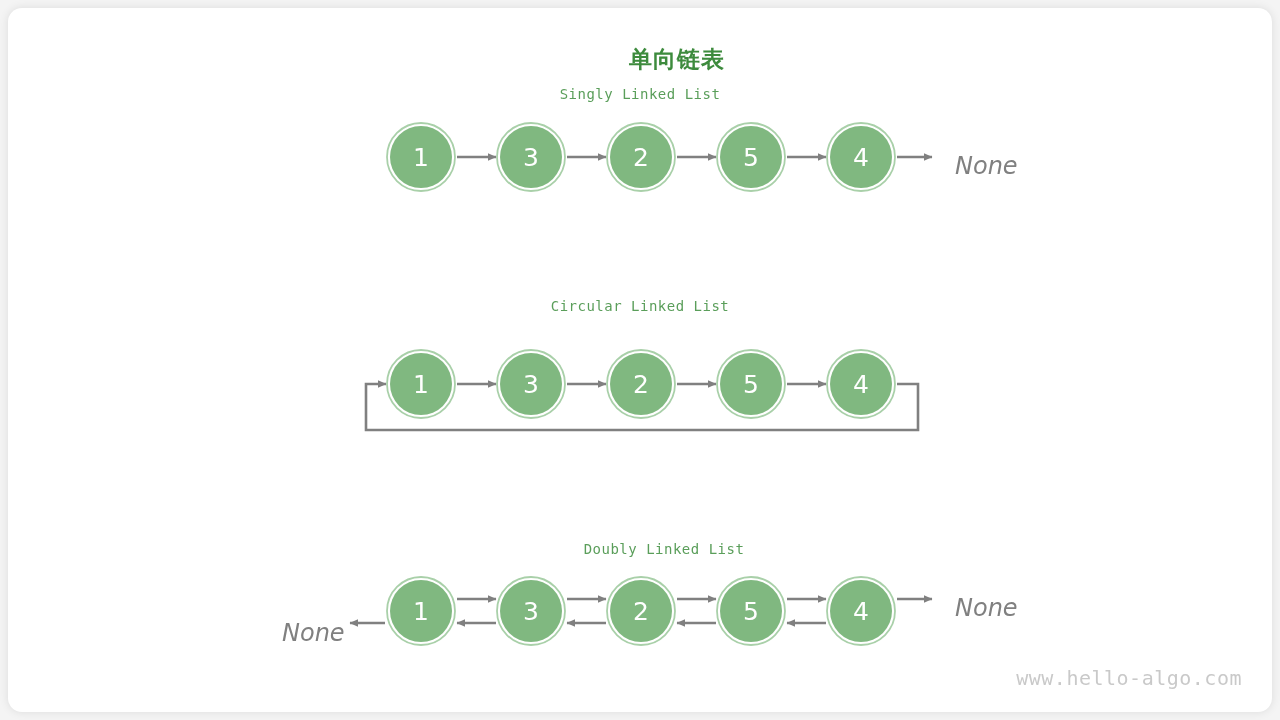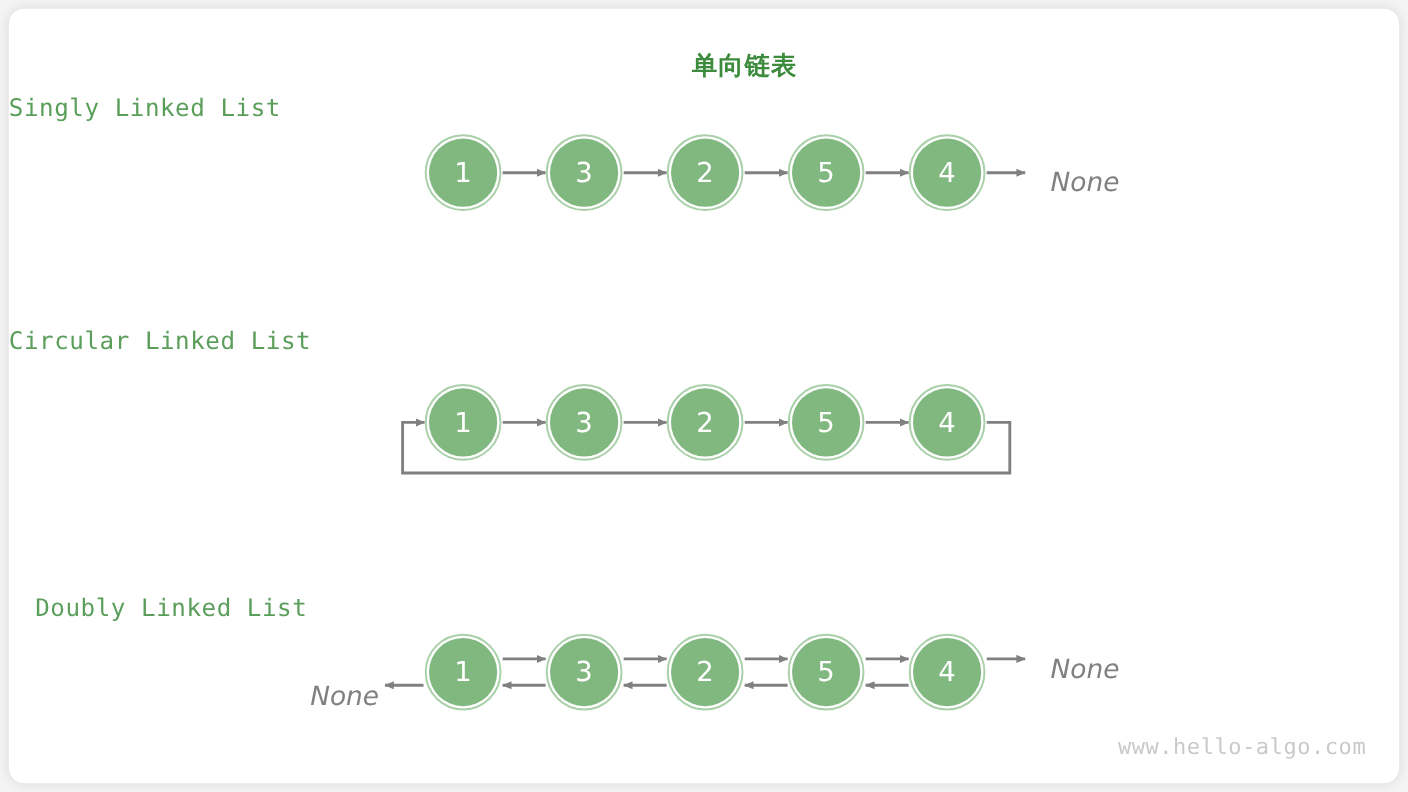--- a/index.html
+++ b/index.html
@@ -49,24 +49,24 @@
     font-family: "DejaVu Sans", sans-serif;
     font-weight: bold;
     font-size: 23px;
     letter-spacing: 1px;
     white-space: nowrap;
     padding-left: 37px;
   }
   .block-sub {
     position: absolute;
     width: 100%;
-    text-align: left;
+    text-align: center;
     color: #5a9e5a;
     font-family: "DejaVu Sans Mono", monospace;
-    font-size: 22px;
+    font-size: 14px;
     letter-spacing: 0.5px;
     white-space: nowrap;
   }
 
   .none-label {
     position: absolute;
     color: #808080;
     font-family: "DejaVu Sans", sans-serif;
     font-size: 24px;
     white-space: nowrap;

